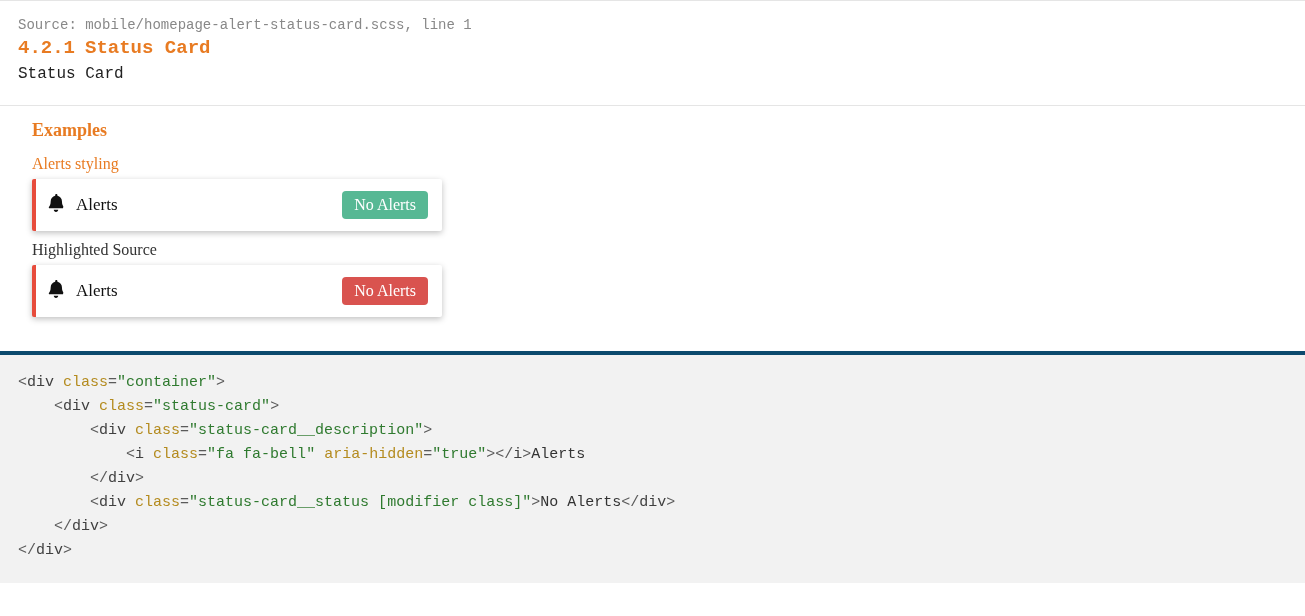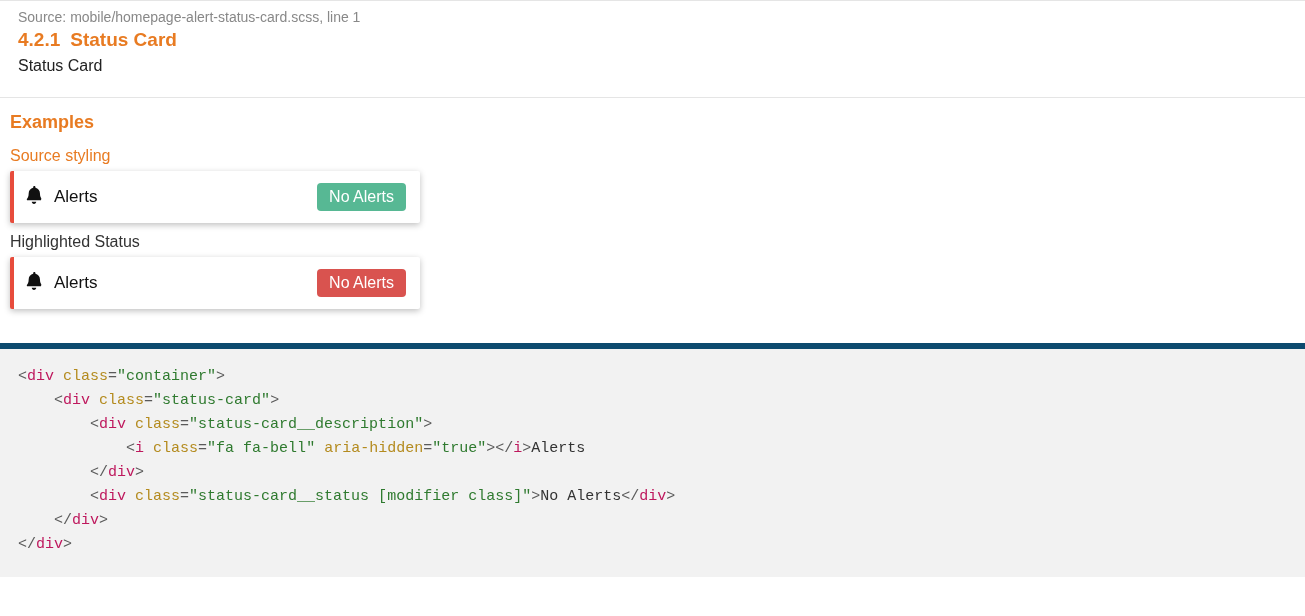--- a/index.html
+++ b/index.html
@@ -6,43 +6,45 @@
   body {
     font-family: "Segoe UI", "Helvetica Neue", Arial, sans-serif;
     background: #fff;
     color: #333;
     font-size: 15px;
   }
   .section-header {
     border: 1px solid #e5e5e5;
     border-left: none;
     border-right: none;
-    padding: 8px 18px 22px 18px;
+    padding: 16px 18px 22px 18px;
     background: #fff;
+    font-family: Liberation Mono, monospace;
   }
   .source-line {
     color: #888;
     font-size: 14px;
     margin-bottom: 4px;
   }
   .section-title {
     color: #e87b22;
     font-size: 19px;
     font-weight: 600;
     margin: 2px 0 6px 0;
   }
   .section-title .num { margin-right: 10px; }
   .section-desc {
     font-size: 16px;
     color: #222;
   }
   .examples-block {
-    border-bottom: 6px solid #0c4a6e;
-    padding: 14px 18px 24px 10px;
+    border-bottom: 4px solid #0c4a6e;
+    padding: 14px 18px 24px 32px;
     background: #fff;
+    font-family: Liberation Serif, serif;
   }
   .examples-heading {
     color: #e87b22;
     font-weight: 700;
     font-size: 18px;
     margin-bottom: 8px;
   }
   .example-label {
     color: #e87b22;
     font-size: 16px;
@@ -86,53 +88,53 @@
     background: #f2f2f2;
     padding: 16px 18px 20px 18px;
     font-family: Consolas, "Courier New", monospace;
     font-size: 15px;
     line-height: 1.6;
     white-space: pre;
     color: #333;
     overflow-x: auto;
   }
   .tok-punct { color: #5a5a5a; }
-  .tok-tag   { color: #be185d; }
+  .tok-tag   { color: #404040; }
   .tok-attr  { color: #b48b1f; font-family: Liberation Mono, monospace; }
   .tok-str   { color: #2f7a2f; }
   .tok-text  { color: #333; }
 </style>
 </head>
 <body>
 
 <div class="section-header">
   <div class="source-line">Source: mobile/homepage-alert-status-card.scss, line 1</div>
   <h2 class="section-title">
     <span class="num">4.2.1</span><span>Status Card</span>
   </h2>
   <div class="section-desc">Status Card</div>
 </div>
 
 <div class="examples-block">
   <div class="examples-heading">Examples</div>
 
-  <div class="example-label">Source styling</div>
+  <div class="example-label">Alerts styling</div>
   <div class="status-card">
     <div class="status-card__desc">
       <span>
         <svg viewBox="0 0 448 512">
             <path d="M224 512c35.3 0 64-28.7 64-64H160c0 35.3 28.7 64 64 64zM439 362c-16-17-46-51-46-155 0-79-55-142-128-158V32c0-18-14-32-32-32s-32 14-32 32v17C128 65 73 128 73 207c0 104-30 138-46 155-5 5-8 12-8 19 0 15 12 27 28 27h354c16 0 28-12 28-27 0-7-3-14-8-19z"></path>
           </svg>
       </span>
       <span>Alerts</span>
     </div>
     <div class="status-pill green">No Alerts</div>
   </div>
 
-  <div class="example-sub">Highlighted Status</div>
+  <div class="example-sub">Highlighted Source</div>
   <div class="status-card">
     <div class="status-card__desc">
       <span>
         <svg viewBox="0 0 448 512">
             <path d="M224 512c35.3 0 64-28.7 64-64H160c0 35.3 28.7 64 64 64zM439 362c-16-17-46-51-46-155 0-79-55-142-128-158V32c0-18-14-32-32-32s-32 14-32 32v17C128 65 73 128 73 207c0 104-30 138-46 155-5 5-8 12-8 19 0 15 12 27 28 27h354c16 0 28-12 28-27 0-7-3-14-8-19z"></path>
           </svg>
       </span>
       <span>Alerts</span>
     </div>
     <div class="status-pill red">No Alerts</div>

